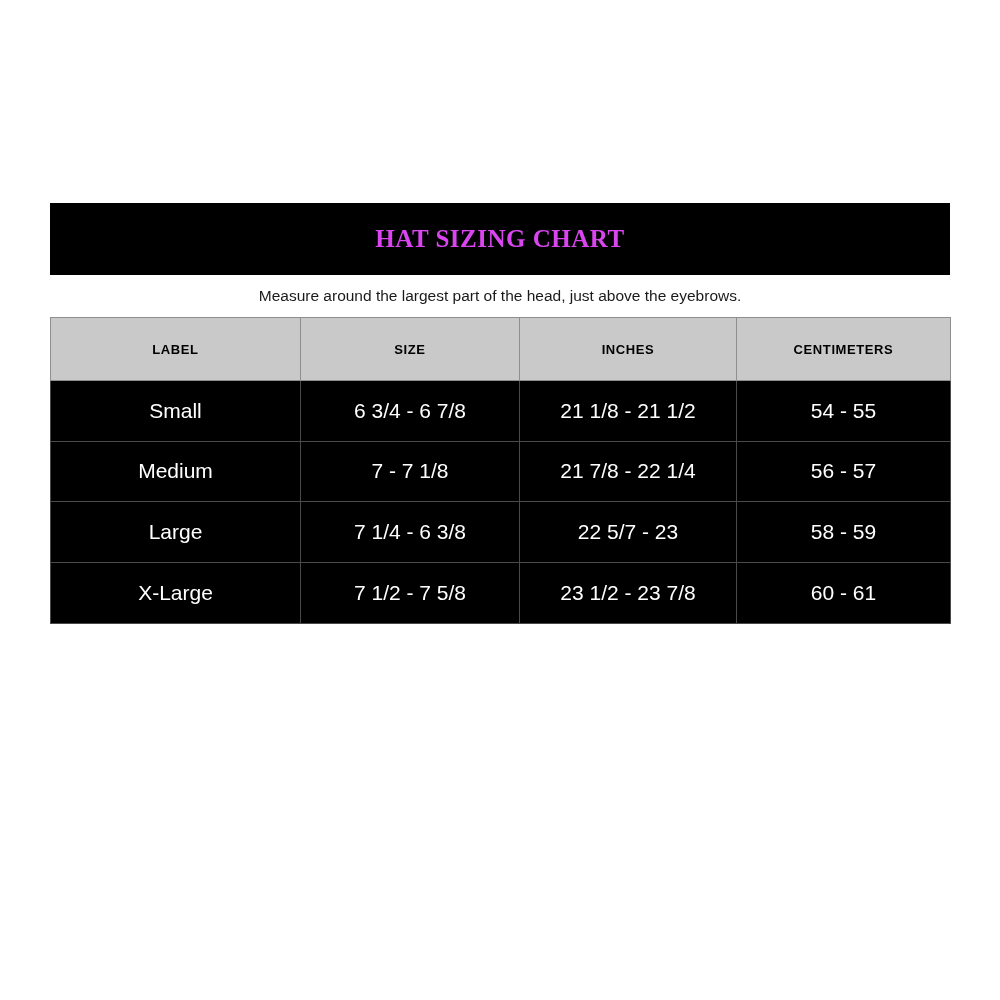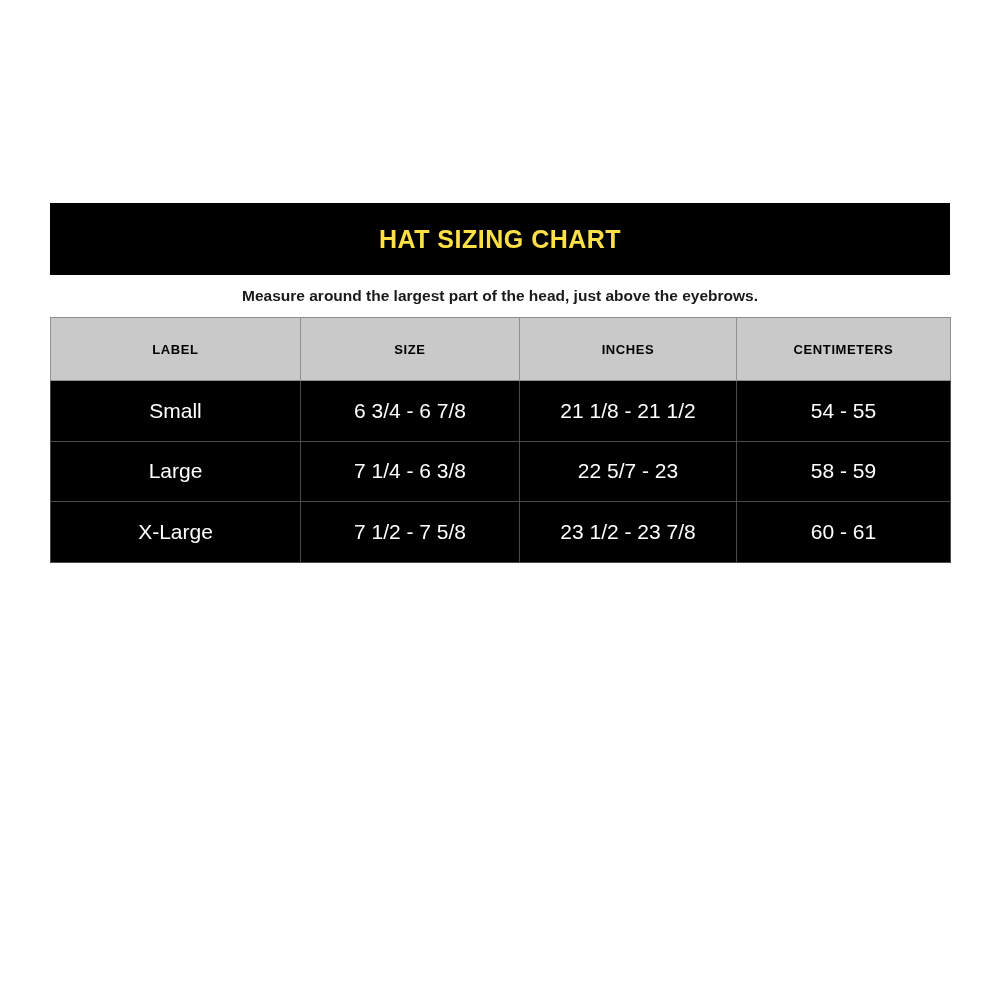--- a/index.html
+++ b/index.html
@@ -24,36 +24,37 @@
     width: 900px;
   }
   .chart-title-bar {
     background: #000000;
     height: 72px;
     display: flex;
     align-items: center;
     justify-content: center;
   }
   .chart-title {
-    color: #fde047;
+    color: #d946ef;
     font-size: 25px;
     font-weight: bold;
     letter-spacing: 0.5px;
+    font-family: Liberation Serif, serif;
   }
   .subtitle-row {
     background: #ffffff;
     height: 42px;
     display: flex;
     align-items: center;
     justify-content: center;
   }
   .subtitle {
     color: #1a1a1a;
     font-size: 15.5px;
-    font-weight: 700;
+    font-weight: 400;
   }
   table.size-table {
     border-collapse: collapse;
     width: 900px;
     table-layout: fixed;
   }
   table.size-table th {
     background: #c9c9c9;
     color: #000000;
     font-size: 13px;
@@ -112,20 +113,26 @@
         </tr>
       </thead>
       <tbody>
         <tr>
           <td>Small</td>
           <td>6 3/4 - 6 7/8</td>
           <td>21 1/8 - 21 1/2</td>
           <td>54 - 55</td>
         </tr>
         <tr>
+          <td>Medium</td>
+          <td>7 - 7 1/8</td>
+          <td>21 7/8 - 22 1/4</td>
+          <td>56 - 57</td>
+        </tr>
+        <tr>
           <td>Large</td>
           <td>7 1/4 - 6 3/8</td>
           <td>22 5/7 - 23</td>
           <td>58 - 59</td>
         </tr>
         <tr>
           <td>X-Large</td>
           <td>7 1/2 - 7 5/8</td>
           <td>23 1/2 - 23 7/8</td>
           <td>60 - 61</td>

